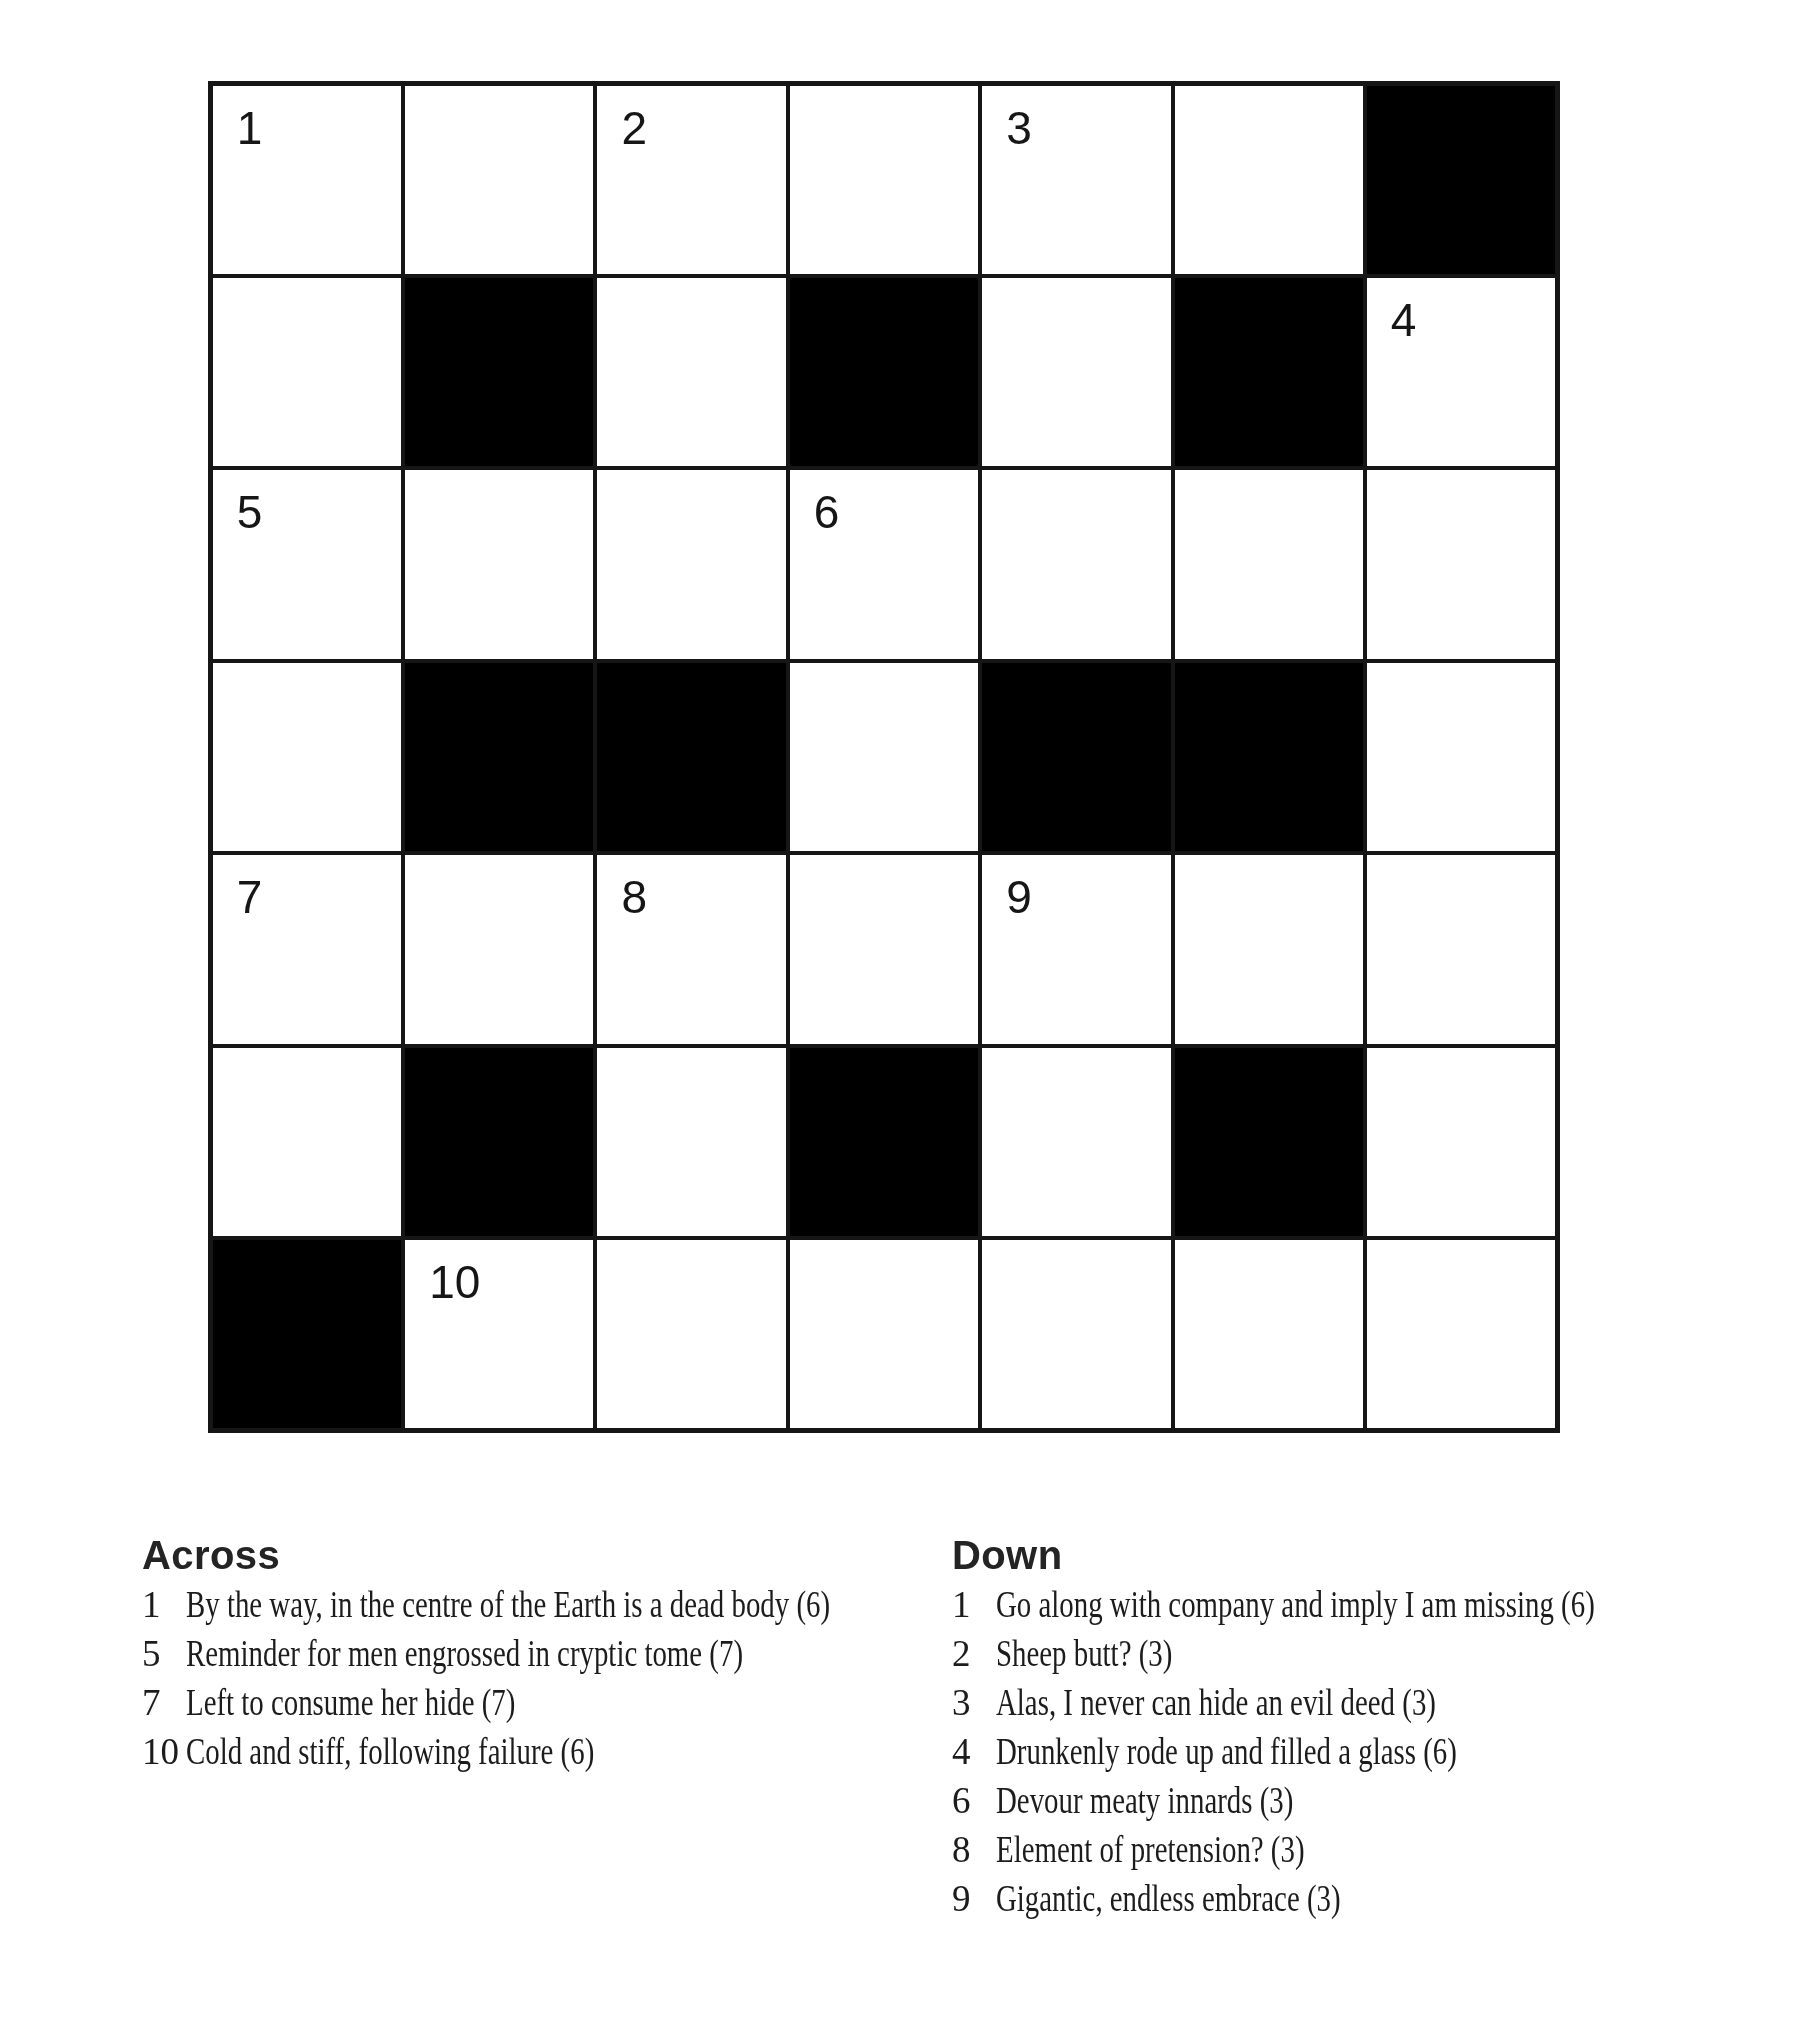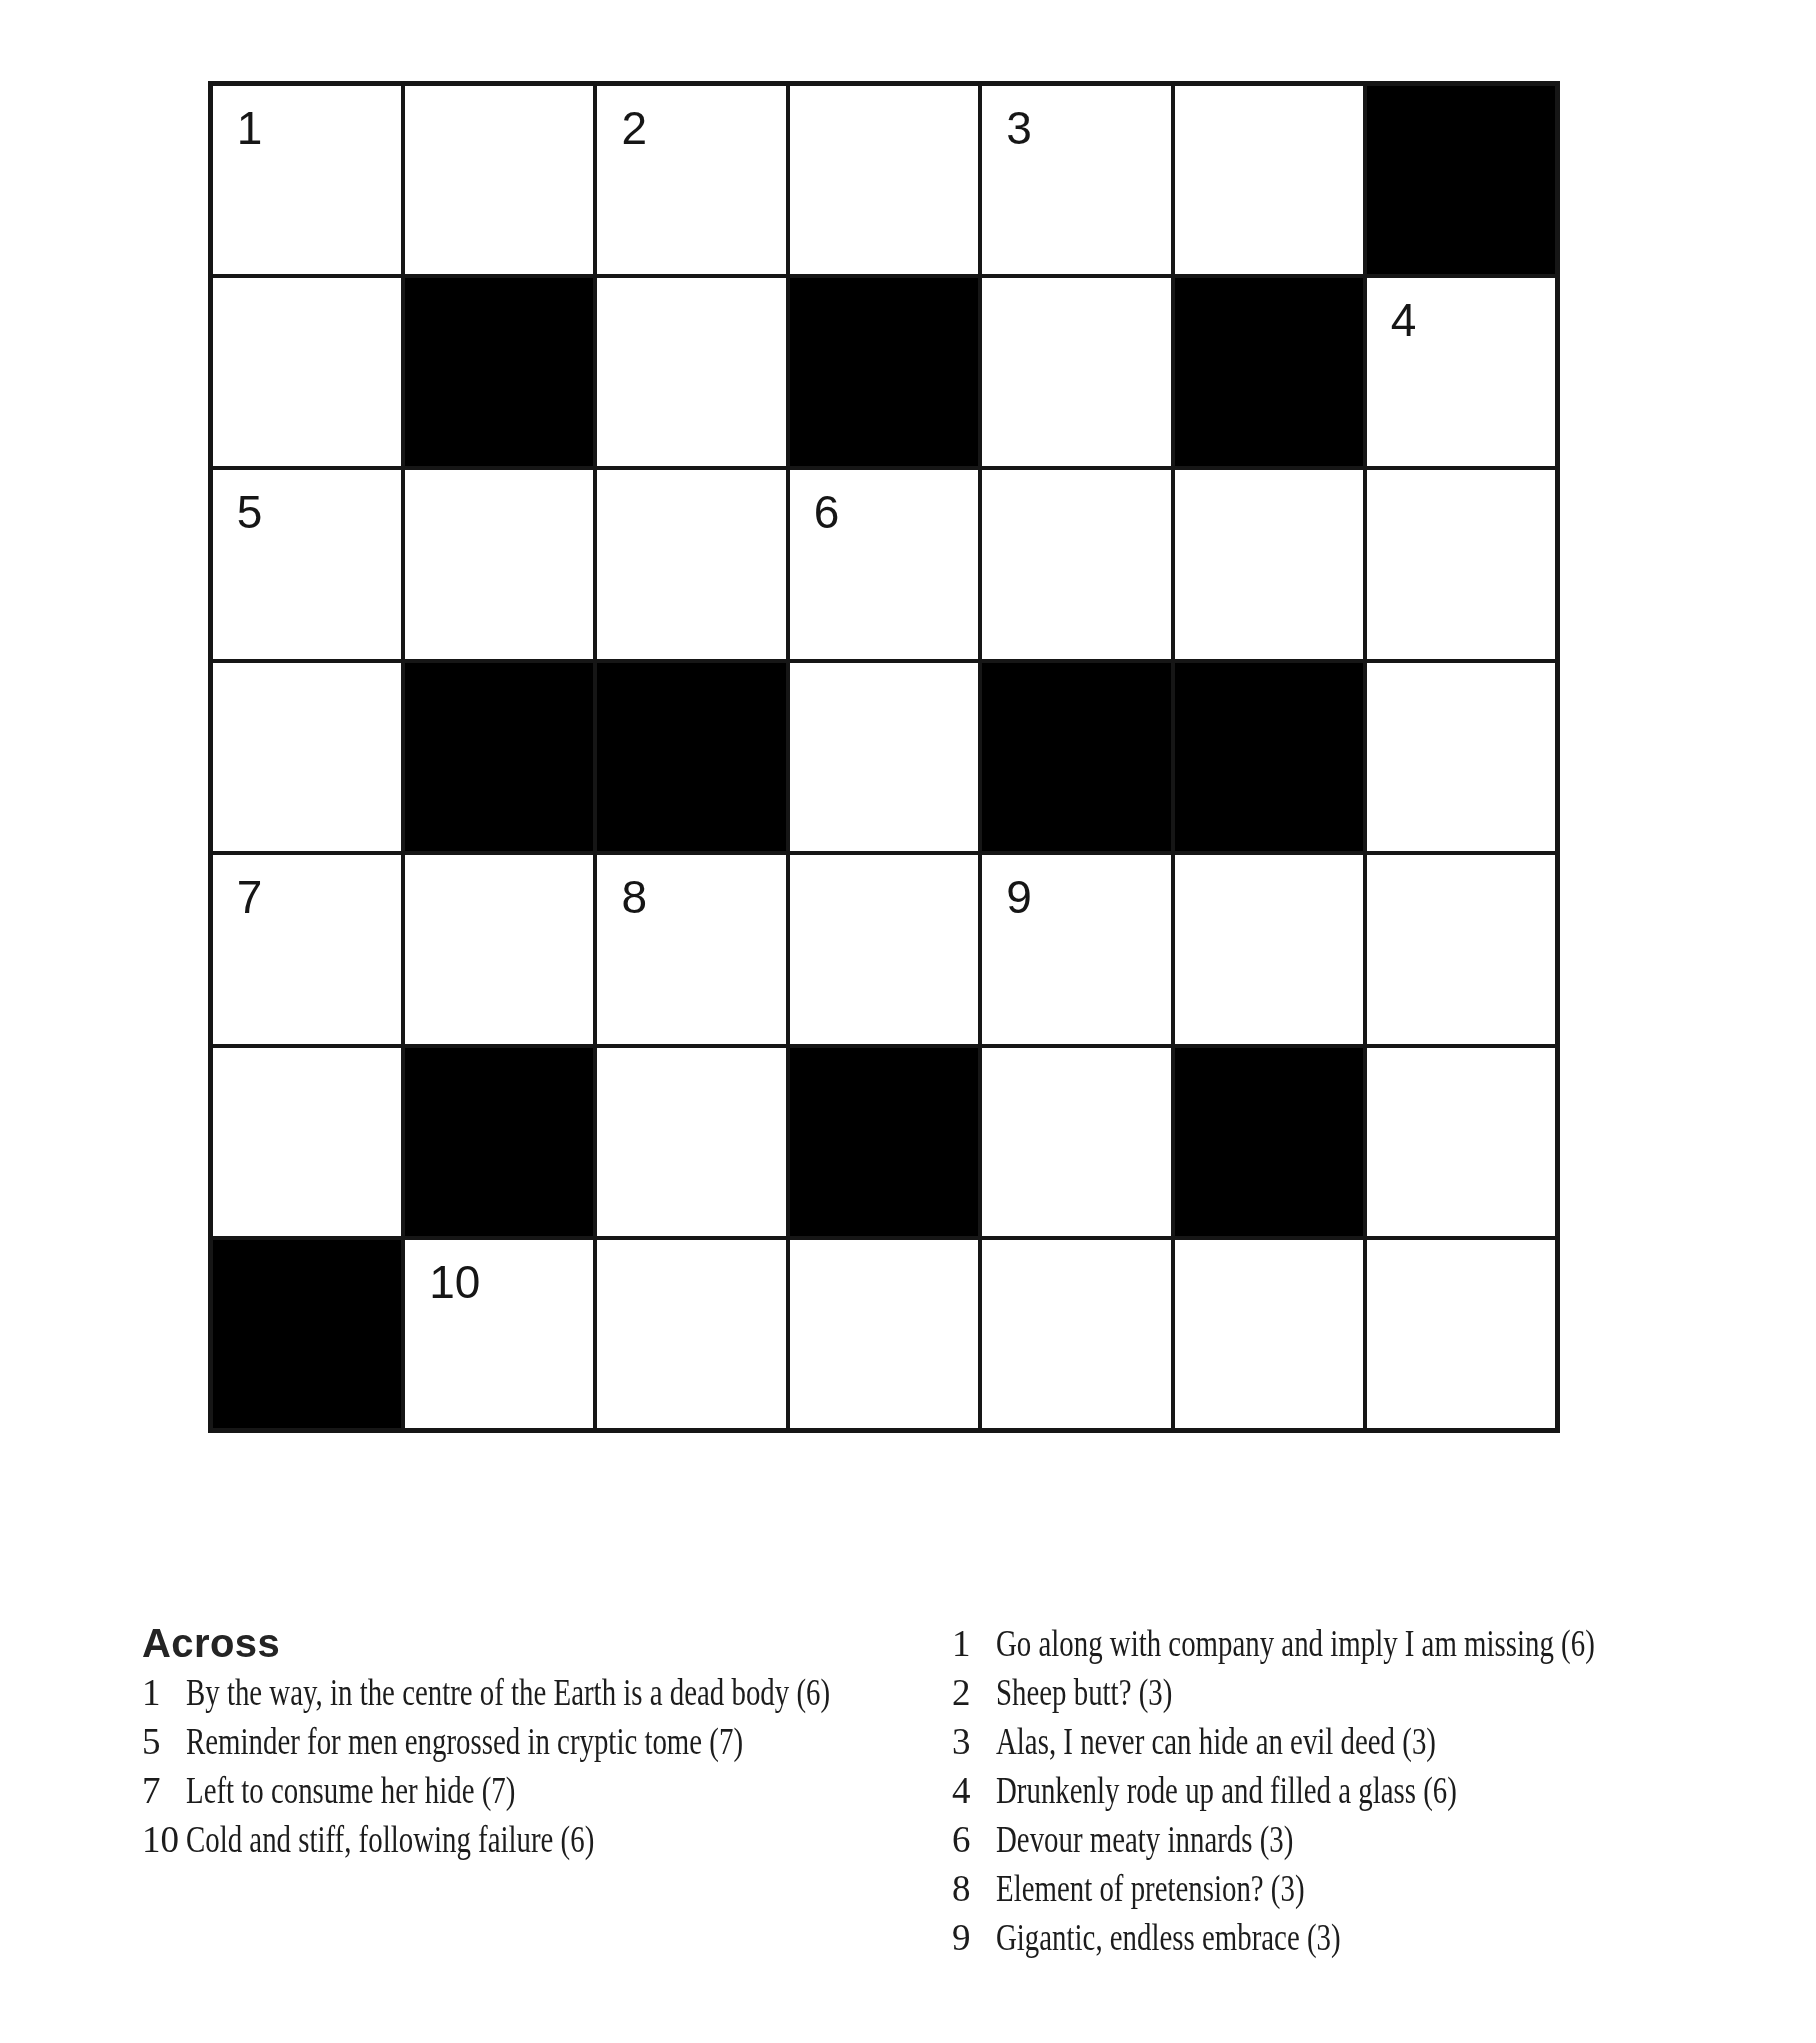--- a/index.html
+++ b/index.html
@@ -14,21 +14,21 @@
   .grid{
     display:grid;grid-template-columns:repeat(7,1fr);grid-template-rows:repeat(7,1fr);
     gap:4px;width:100%;height:100%;
   }
   .cell{background:#ffffff;position:relative;}
   .cell.black{background:#000000;}
   .num{
     position:absolute;top:19px;left:24px;
     font-family:"Liberation Sans",sans-serif;font-size:46px;line-height:1;color:#161616;
   }
-  .clues{position:absolute;top:1619px;color:#1c1c1c;}
+  .clues{position:absolute;top:1531px;color:#1c1c1c;}
   #across{left:142px;width:790px;}
   #down{left:952px;width:846px;}
   .heading{
     font-family:"Liberation Sans",sans-serif;font-weight:bold;
     font-size:40px;line-height:49px;color:#242424;letter-spacing:0.4px;
   }
   .clue{
     display:flex;align-items:baseline;
     font-family:"Liberation Serif",serif;font-size:37px;line-height:49px;color:#1c1c1c;
   }
@@ -128,20 +128,21 @@
         <span class="t">Left to consume her hide (7)</span>
       </div>
       <div class="clue">
         <span class="n">10</span>
         <span class="t">Cold and stiff, following failure (6)</span>
       </div>
     </div>
 </div>
 
 <div class="clues" id="down">
+  <div class="heading">Down</div>
   <div id="down-list">
       <div class="clue">
         <span class="n">1</span>
         <span class="t">Go along with company and imply I am missing (6)</span>
       </div>
       <div class="clue">
         <span class="n">2</span>
         <span class="t">Sheep butt? (3)</span>
       </div>
       <div class="clue">

